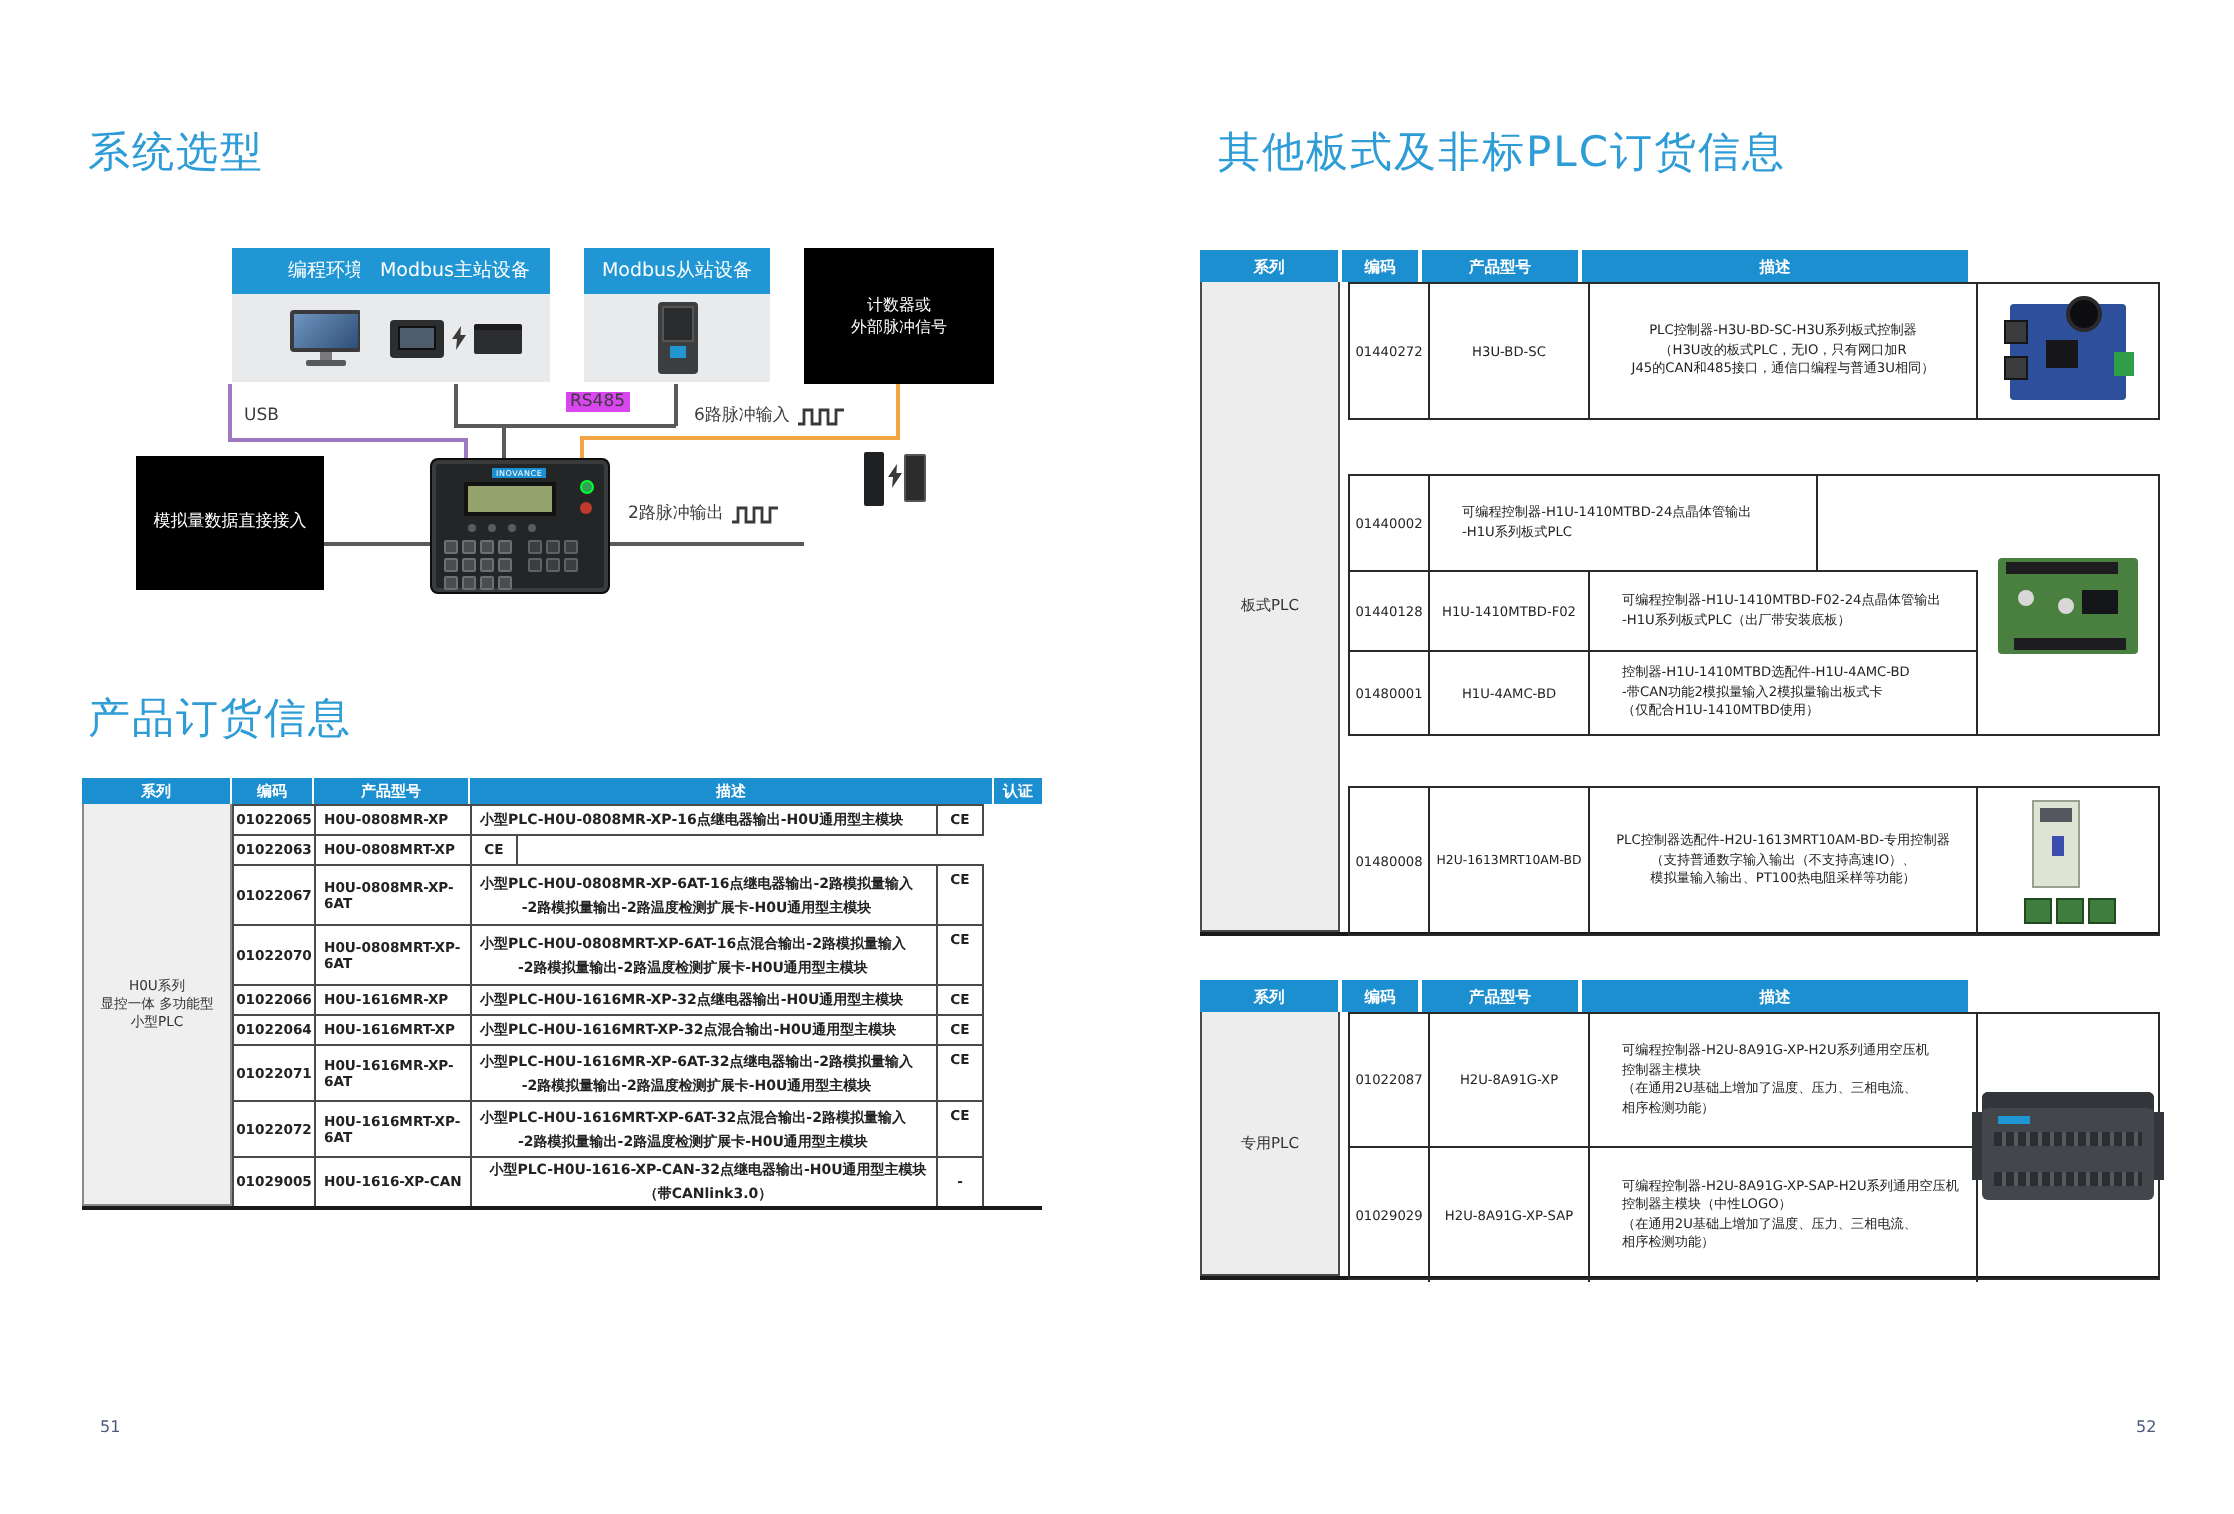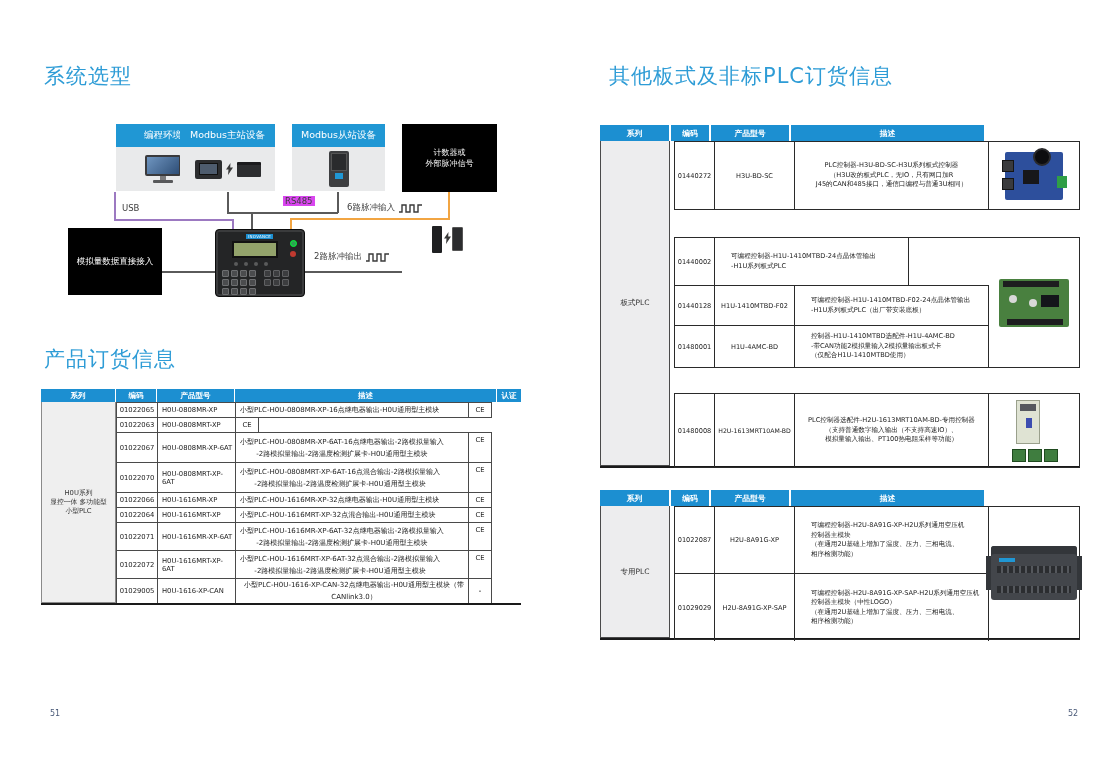--- a/index.html
+++ b/index.html
@@ -42,21 +42,21 @@
   .plc .nav { position:absolute; left:48px; top:40px; display:grid; grid-template-columns:repeat(3,7px); grid-auto-rows:7px; gap:2px; }
   .plc .nav i { background:#3c3d3f; border:1px solid #606163; border-radius:1px; }
 
   
   .ltable { position:absolute; left:41px; top:389px; width:480px; }
   .lhead { display:flex; height:13px; }
   .lhead div { background:#1C8FD1; color:#fff; font-size:7.5px; font-weight:bold; display:flex; align-items:center; justify-content:center; border-right:1px solid #fff; }
   .lhead div:last-child { border-right:none; }
   .lbody { display:flex; border-bottom:2px solid #1a1a1a; }
   .lseries { width:75px; background:#EFEFEF; border:1px solid #8a8a8a; border-top:none; display:flex; align-items:center; justify-content:center; text-align:center; font-size:6.8px; color:#333; line-height:9px; }
-  .lrows { width:376px; }
+  .lrows { width:376px;font-weight:bold; }
   .lrow { display:flex; border-bottom:1px solid #4a4a4a; }
   .lrow:last-child { border-bottom:none; }
   .lc { border-left:1px solid #4a4a4a; display:flex; align-items:center; font-size:6.8px; color:#222; }
   .lc.code { width:41px; justify-content:center; }
   .lc.model { width:78px; padding-left:4px; }
   .lc.desc { flex:1; padding-left:4px; font-size:7px; line-height:12px;text-align:center; }
   .lc.cert { width:24px; justify-content:center; border-right:1px solid #4a4a4a; }
   .rh15 { min-height:15px; } .rh28 { min-height:28px; } .rh30 { min-height:30px; }
 
   

